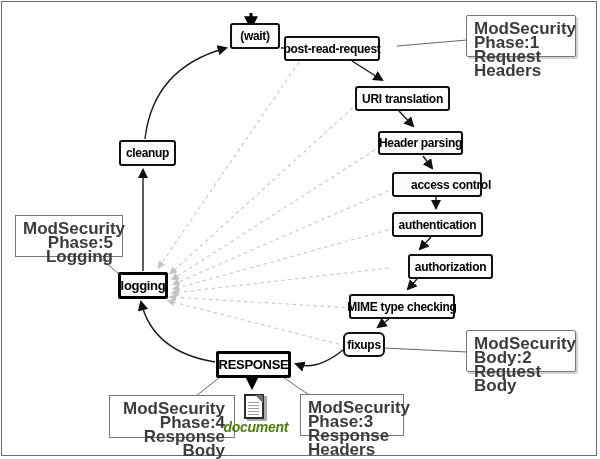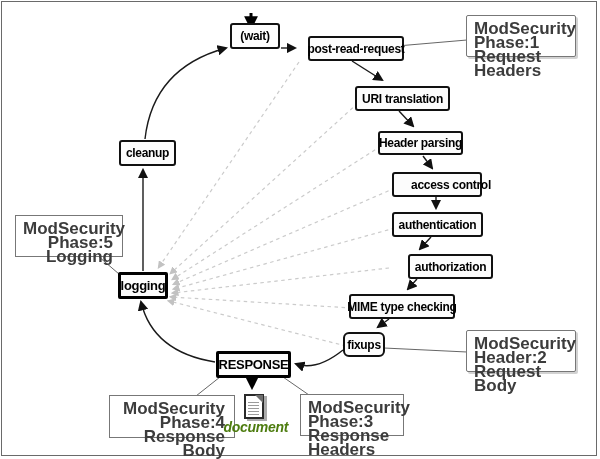--- a/index.html
+++ b/index.html
@@ -94,38 +94,38 @@
     <line x1="389" y1="319" x2="378" y2="327" marker-end="url(#mB)"></line>
     <path d="M 343,350 Q 317,371 296,364" marker-end="url(#mB)"></path>
     <path d="M 215,362 Q 153,352 141,302" marker-end="url(#mB)"></path>
     <line x1="143" y1="271" x2="143" y2="170" marker-end="url(#mB)"></line>
     <path d="M 145,139 Q 153,68 226,48" marker-end="url(#mB)"></path>
     <line x1="252" y1="377" x2="252" y2="386" stroke-width="3" stroke="#000" marker-end="url(#mBig)"></line>
   </g>
 </svg>
 
 <div class="node" style="left:230px;top:23px;width:50px;height:26px;">(wait)</div>
-<div class="node" style="left:308px;top:36px;width:96px;height:25px;">post-read-request</div>
+<div class="node" style="left:284px;top:36px;width:96px;height:25px;">post-read-request</div>
 <div class="node" style="left:355px;top:86px;width:95px;height:25px;">URI translation</div>
 <div class="node" style="left:378px;top:131px;width:85px;height:24px;">Header parsing</div>
 <div class="node" style="left:392px;top:172px;width:90px;height:25px;padding-left:28px;">access control</div>
 <div class="node" style="left:392px;top:212px;width:91px;height:25px;">authentication</div>
 <div class="node" style="left:408px;top:254px;width:85px;height:25px;">authorization</div>
 <div class="node" style="left:349px;top:294px;width:106px;height:25px;">MIME type checking</div>
 <div class="node" style="left:343px;top:332px;width:42px;height:25px;border-radius:6px;">fixups</div>
 <div class="node heavy" style="left:216px;top:351px;width:75px;height:27px;">RESPONSE</div>
 <div class="node heavy" style="left:118px;top:272px;width:50px;height:27px;">logging</div>
 <div class="node" style="left:119px;top:140px;width:57px;height:26px;">cleanup</div>
 
 <div class="ann shadow" style="left:466px;top:15px;width:110px;height:42px;">
   <div>ModSecurity Phase:1</div>
   <div>Request Headers</div>
 </div>
 <div class="ann shadow" style="left:466px;top:330px;width:110px;height:42px;">
-  <div>ModSecurity Header:2</div>
+  <div>ModSecurity Body:2</div>
   <div>Request Body</div>
 </div>
 <div class="ann" style="left:300px;top:394px;width:104px;height:42px;">
   <div>ModSecurity Phase:3</div>
   <div>Response Headers</div>
 </div>
 <div class="ann right" style="left:109px;top:395px;width:126px;height:43px;">
   <div>ModSecurity Phase:4</div>
   <div>Response Body</div>
 </div>

